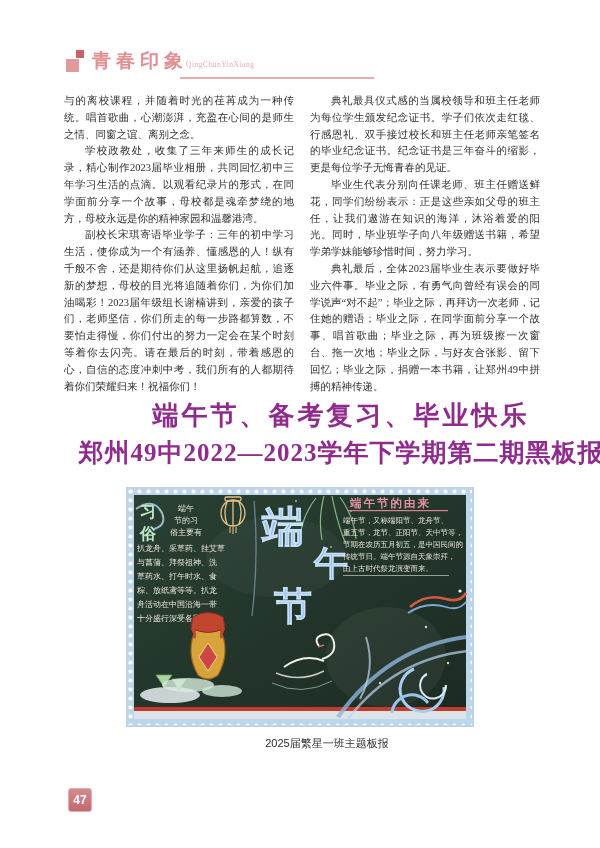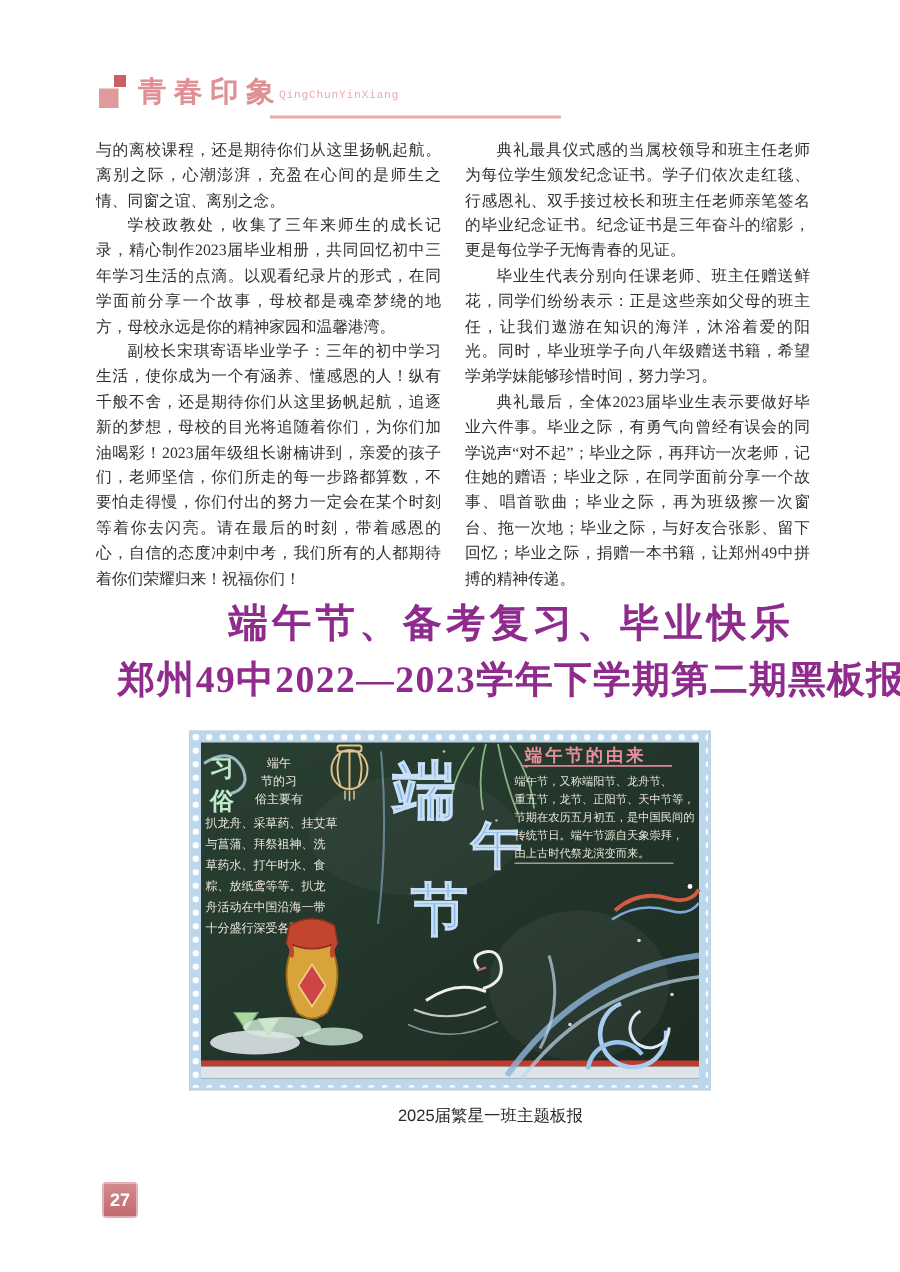--- a/index.html
+++ b/index.html
@@ -6,21 +6,21 @@
   body{
     width:600px;height:848px;position:relative;background:#ffffff;
     font-family:"Liberation Serif", serif;overflow:hidden;
   }
   
   .logo-row{position:absolute;left:64px;top:46px;width:476px;height:34px;}
   .logo-mark{position:absolute;left:0;top:4px;width:22px;height:26px;}
   .logo-mark .sq-small{position:absolute;left:12px;top:0;width:8px;height:8px;background:#c96066;}
   .logo-mark .sq-large{position:absolute;left:2px;top:9px;width:13px;height:13px;background:#e09a9d;}
   .logo-cn{position:absolute;left:28px;top:2px;font-size:19px;font-weight:bold;color:#e08f93;letter-spacing:5px;white-space:nowrap;}
-  .logo-en{position:absolute;left:122px;top:14px;font-size:7.5px;color:#eaabae;font-family:Liberation Mono, monospace;letter-spacing:.5px;}
+  .logo-en{position:absolute;left:122px;top:14px;font-size:7.5px;color:#eaabae;font-family:Liberation Serif, serif;letter-spacing:.5px;}
   .logo-underline{position:absolute;left:116px;top:31px;width:194px;height:2px;background:#ecaaad;}
   
   .col{position:absolute;top:93px;width:230px;font-size:10.5px;line-height:16.8px;
        color:#303030;text-align:justify;}
   .col-left{left:64px;}
   .col-right{left:310px;}
   .col p{margin:0;}
   .col p.indent{text-indent:2em;}
   
   .headline{position:absolute;left:0;top:398px;width:600px;text-align:center;color:#8e2b8c;padding-left:41px;}
@@ -48,21 +48,21 @@
     <div class="logo-mark">
       <div class="sq-small"></div>
       <div class="sq-large"></div>
     </div>
     <div class="logo-cn">青春印象</div>
     <div class="logo-en">QingChunYinXiang</div>
     <div class="logo-underline"></div>
   </div>
 
   <div class="col col-left">
-    <p>与的离校课程，还是期待你们从这里扬帆起航。离别之际，心潮澎湃，充盈在心间的是师生之情、同窗之谊、离别之念。</p>
+    <p>与的离校课程，并随着时光的荏苒成为一种传统。唱首歌曲，心潮澎湃，充盈在心间的是师生之情、同窗之谊、离别之念。</p>
     <p class="indent">学校政教处，收集了三年来师生的成长记录，精心制作2023届毕业相册，共同回忆初中三年学习生活的点滴。以观看纪录片的形式，在同学面前分享一个故事，母校都是魂牵梦绕的地方，母校永远是你的精神家园和温馨港湾。</p>
     <p class="indent">副校长宋琪寄语毕业学子：三年的初中学习生活，使你成为一个有涵养、懂感恩的人！纵有千般不舍，还是期待你们从这里扬帆起航，追逐新的梦想，母校的目光将追随着你们，为你们加油喝彩！2023届年级组长谢楠讲到，亲爱的孩子们，老师坚信，你们所走的每一步路都算数，不要怕走得慢，你们付出的努力一定会在某个时刻等着你去闪亮。请在最后的时刻，带着感恩的心，自信的态度冲刺中考，我们所有的人都期待着你们荣耀归来！祝福你们！</p>
   </div>
   <div class="col col-right">
     <p class="indent">典礼最具仪式感的当属校领导和班主任老师为每位学生颁发纪念证书。学子们依次走红毯、行感恩礼、双手接过校长和班主任老师亲笔签名的毕业纪念证书。纪念证书是三年奋斗的缩影，更是每位学子无悔青春的见证。</p>
     <p class="indent">毕业生代表分别向任课老师、班主任赠送鲜花，同学们纷纷表示：正是这些亲如父母的班主任，让我们遨游在知识的海洋，沐浴着爱的阳光。同时，毕业班学子向八年级赠送书籍，希望学弟学妹能够珍惜时间，努力学习。</p>
     <p class="indent">典礼最后，全体2023届毕业生表示要做好毕业六件事。毕业之际，有勇气向曾经有误会的同学说声“对不起”；毕业之际，再拜访一次老师，记住她的赠语；毕业之际，在同学面前分享一个故事、唱首歌曲；毕业之际，再为班级擦一次窗台、拖一次地；毕业之际，与好友合张影、留下回忆；毕业之际，捐赠一本书籍，让郑州49中拼搏的精神传递。</p>
   </div>
 
   <div class="headline">
@@ -189,16 +189,16 @@
         <circle cx="300" cy="140" r="1.2" fill="#fff" opacity="0.8"></circle>
         <circle cx="322" cy="176" r="1.2" fill="#fff" opacity="0.8"></circle>
         <circle cx="254" cy="196" r="1.2" fill="#fff" opacity="0.8"></circle>
       </g>
     </svg>
   </div>
 
   <div class="caption">2025届繁星一班主题板报</div>
 
   <div class="page-badge">
-    <span>27</span>
+    <span>47</span>
   </div>
 
 </div>
 
 </body></html>

